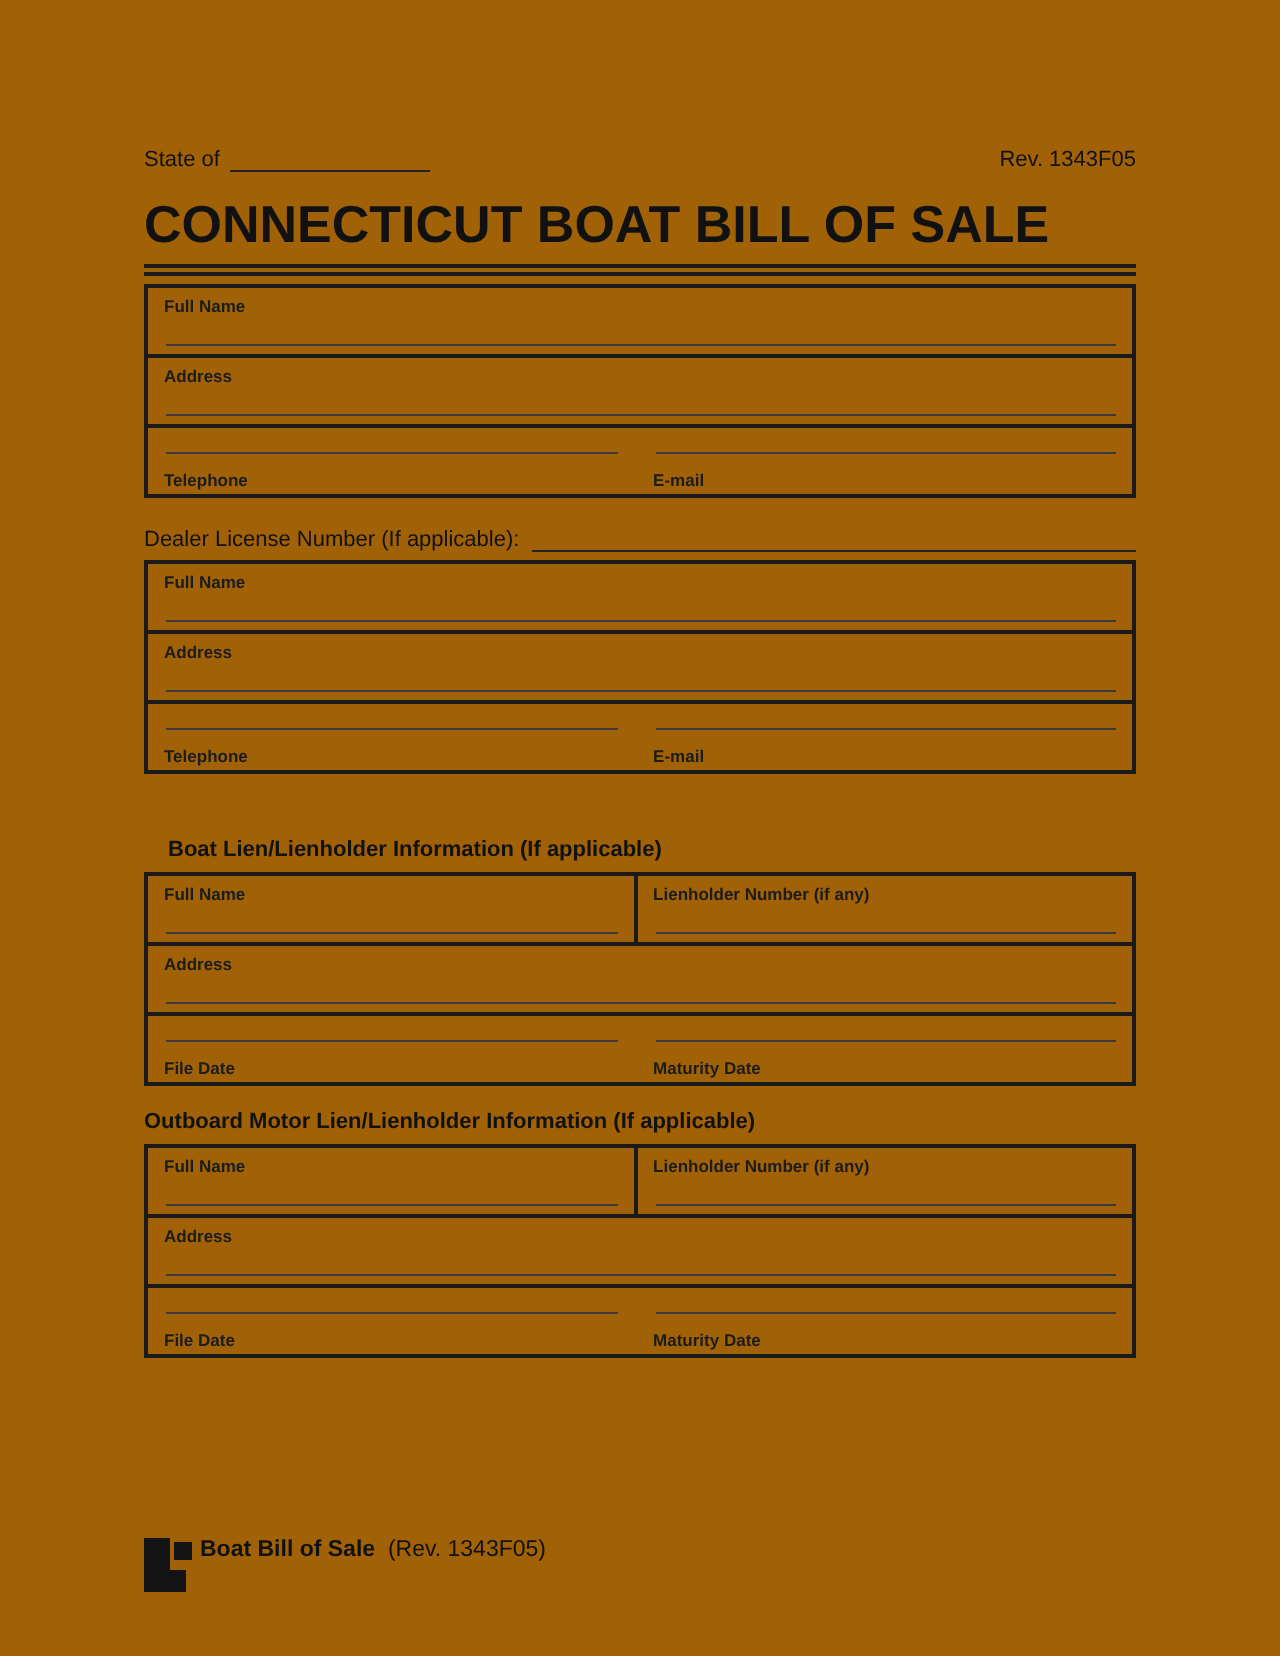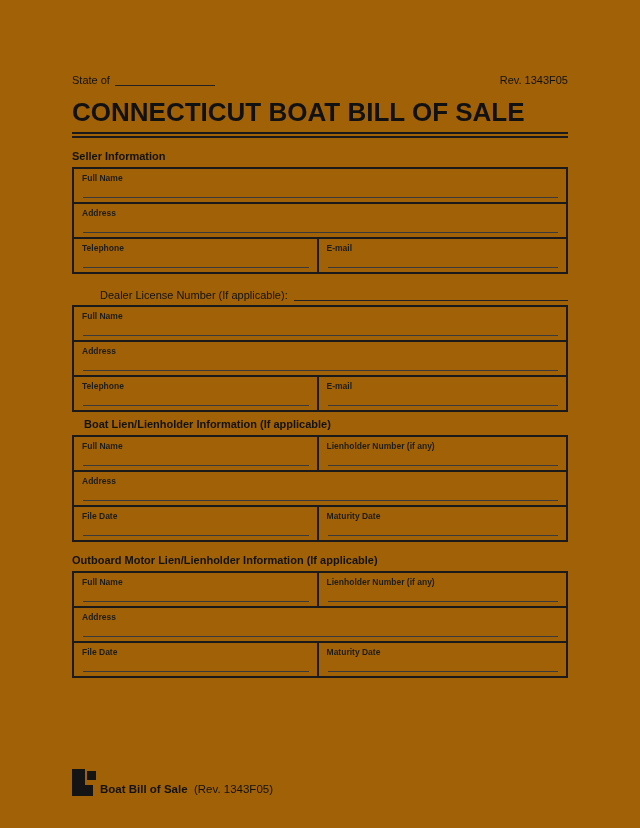--- a/index.html
+++ b/index.html
@@ -18,33 +18,33 @@
   .state-of{display:flex;align-items:flex-end;}
   .state-line{display:inline-block;width:100px;border-bottom:1px solid #222;height:12px;margin-left:5px;}
   
   .title{margin-top:11px;text-align:left;font-size:26px;font-weight:bold;letter-spacing:0px;line-height:1.2;white-space:nowrap;}
   .double-rule{margin-top:4px;height:2px;border-top:2px solid #1a1a1a;border-bottom:2px solid #1a1a1a;}
   
   .section-heading{font-size:11px;font-weight:bold;margin-top:11px;line-height:14px;}
   
   .form-table{margin-top:4px;border:2px solid #1a1a1a;}
   .form-row{display:flex;height:33px;border-bottom:2px solid #1a1a1a;}
-  .form-row:last-child{border-bottom:none;}
+  .form-row:last-child{border-bottom:none;align-items:center;}
   .cell{position:relative;flex:1 1 auto;font-weight:bold;}
   .cell.half-l{flex:0 0 49.3%;border-right:2px solid #1a1a1a;}
   .cell.half-r{flex:1 1 auto;border-radius:16px;}
   .cell-label{position:absolute;top:4px;left:8px;font-size:8.5px;color:#1c1c1c;}
   .fill-line{position:absolute;left:9px;right:8px;bottom:4px;border-bottom:1.2px solid #3a3a3a;height:0;}
   
-  .inline-field{display:flex;align-items:flex-end;margin-top:12px;font-size:11px;height:15px;margin-left:28px;}
+  .inline-field{display:flex;align-items:flex-end;margin-top:12px;font-size:11px;height:15px;}
   .inline-field .grow-line{flex:1 1 auto;border-bottom:1px solid #222;height:12px;margin-left:6px;}
   
   .mt-sec{margin-top:13px;}
   
-  .footer{position:absolute;left:72px;bottom:32px;display:flex;align-items:flex-end;}
+  .footer{position:absolute;left:72px;bottom:32px;display:flex;}
   .logo{position:relative;width:26px;height:27px;margin-right:2px;}
   .logo .bar{position:absolute;left:0;top:0;width:13px;height:27px;background:#141414;}
   .logo .foot{position:absolute;left:0;bottom:0;width:21px;height:11px;background:#141414;}
   .logo .sq{position:absolute;left:15px;top:2px;width:9px;height:9px;background:#141414;}
   .footer-text{font-size:11.5px;line-height:13px;}
   .footer-text .bold{font-weight:bold;}
 </style>
 </head>
 <body>
 
@@ -54,21 +54,20 @@
     <span class="state-of">
       <span>State of</span>
       <span class="state-line"></span>
     </span>
     <span>Rev. 1343F05</span>
   </div>
 
   <div class="title">CONNECTICUT BOAT BILL OF SALE</div>
   <div class="double-rule"></div>
 
-  <div class="section-heading">Seller Information</div>
   <div class="form-table">
     <div class="form-row">
       <div class="cell">
         <span class="cell-label">Full Name</span>
         <span class="fill-line"></span>
       </div>
     </div>
     <div class="form-row">
       <div class="cell">
         <span class="cell-label">Address</span>
@@ -110,21 +109,21 @@
         <span class="cell-label">Telephone</span>
         <span class="fill-line"></span>
       </div>
       <div class="cell half-r">
         <span class="cell-label">E-mail</span>
         <span class="fill-line"></span>
       </div>
     </div>
   </div>
 
-  <div class="section-heading mt-sec" style="margin-top:5px;padding-left:12px;">Boat Lien/Lienholder Information (If applicable)</div>
+  <div class="section-heading mt-sec" style="margin-top:31px;padding-left:12px;">Boat Lien/Lienholder Information (If applicable)</div>
   <div class="form-table">
     <div class="form-row">
       <div class="cell half-l">
         <span class="cell-label">Full Name</span>
         <span class="fill-line"></span>
       </div>
       <div class="cell half-r">
         <span class="cell-label">Lienholder Number (if any)</span>
         <span class="fill-line"></span>
       </div>

